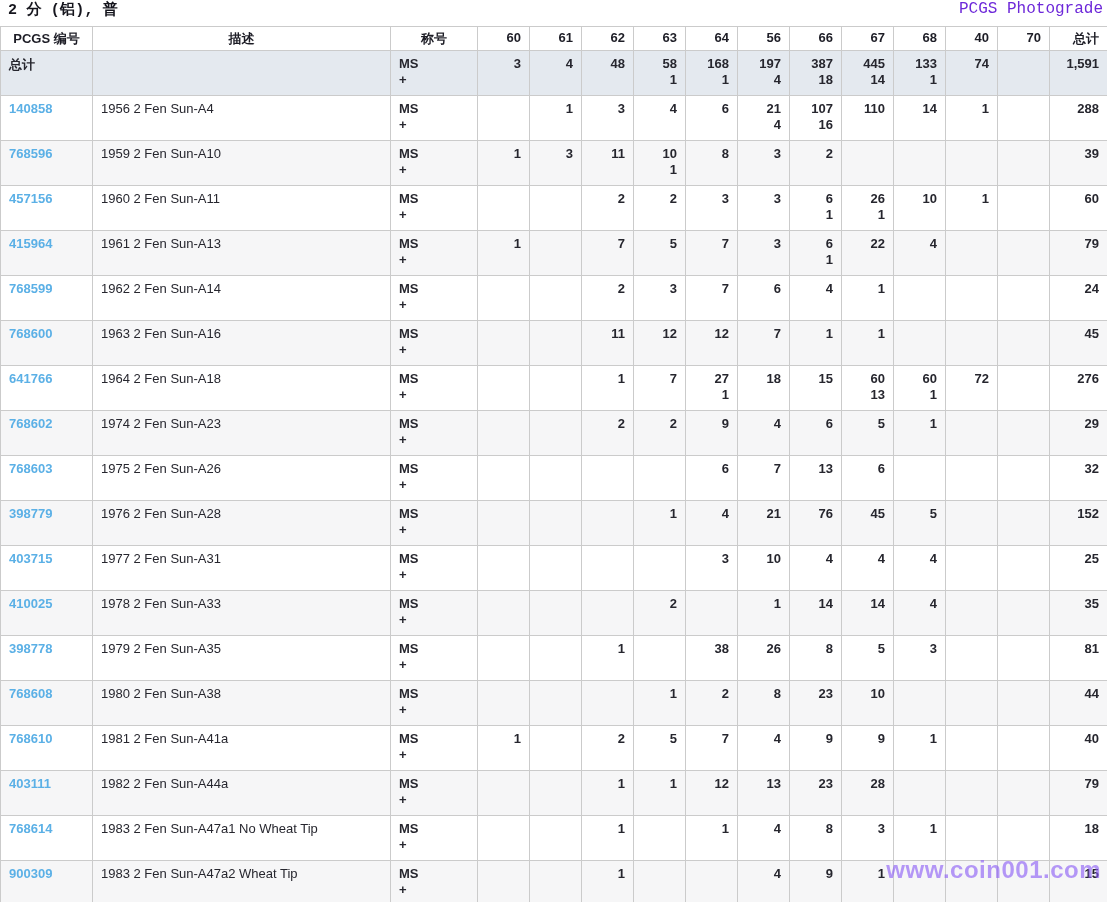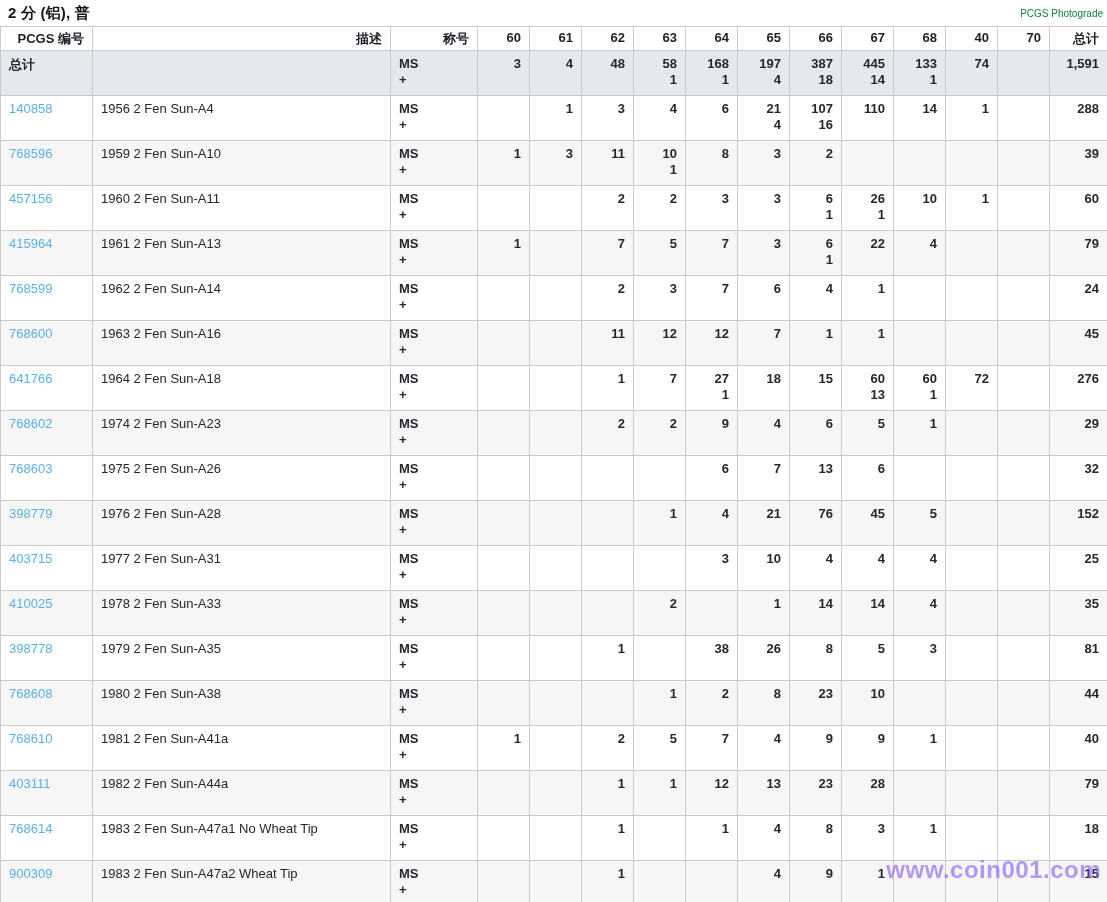--- a/index.html
+++ b/index.html
@@ -1,30 +1,30 @@
 <!DOCTYPE html>
 <html><head>
 <meta charset="utf-8">
 <style>
   * { margin:0; padding:0; }
   html,body { width:1107px; height:902px; overflow:hidden; background:#ffffff;
     font-family:"Liberation Sans", sans-serif; color:#26262e; position:relative; }
-  .topbar { height:26px; display:flex; justify-content:space-between; align-items:center;
-    padding:0 4px 0 8px; box-sizing:border-box; }
+  .topbar { height:26px; display:flex; justify-content:space-between; 
+    padding:0 4px 0 8px; box-sizing:border-box;font-family:Liberation Mono, monospace; }
   .page-title { font-size:15px; font-weight:bold; color:#15151d; letter-spacing:0.2px; }
-  .pg-link { font-size:10px; color:#15803d; text-decoration:none; cursor:pointer; }
+  .pg-link { font-size:16px; color:#6d28d9; text-decoration:none; cursor:pointer; }
   table { border-collapse:collapse; table-layout:fixed; width:1107px; }
   th, td { border:1px solid #cbcbcb; vertical-align:top; overflow:hidden; }
   thead th { height:22px; box-sizing:border-box; padding:3px 8px 2px 8px;
-    font-size:13px; font-weight:bold; text-align:right; color:#1d1d26; background:#ffffff; }
+    font-size:13px; font-weight:bold; text-align:center; color:#1d1d26; background:#ffffff; }
   thead th.num { text-align:right; }
   tbody td { height:45px; box-sizing:border-box; padding:5px 8px 2px 8px; font-size:13px; }
   td.num { text-align:right; font-weight:bold; }
   td.grade { font-weight:bold; }
-  td.pcgs { font-size:13px; }
+  td.pcgs { font-size:13px;font-weight:bold; }
   .pcgs-link { color:#5bb0e6; text-decoration:none; cursor:pointer; }
   .l1, .l2 { line-height:16px; min-height:16px; }
   tr.totals { background:#e4e9ef; }
   tr.totals td { font-weight:bold; }
   tr.alt { background:#f6f6f7;border-radius:15px; }
   .watermark { position:absolute; top:856px; right:6px; z-index:5; pointer-events:none;
     font-size:24px; font-weight:bold; color:#8b5cf6; opacity:0.62; letter-spacing:0.5px; }
 </style>
 </head>
 <body>
@@ -55,21 +55,21 @@
   <thead>
     <tr id="head-row">
         <th>PCGS 编号</th>
         <th>描述</th>
         <th>称号</th>
         <th class="num">60</th>
         <th class="num">61</th>
         <th class="num">62</th>
         <th class="num">63</th>
         <th class="num">64</th>
-        <th class="num">65</th>
+        <th class="num">56</th>
         <th class="num">66</th>
         <th class="num">67</th>
         <th class="num">68</th>
         <th class="num">40</th>
         <th class="num">70</th>
         <th class="num">总计</th>
       </tr>
   </thead>
   <tbody id="table-body">
       <tr class="totals">

